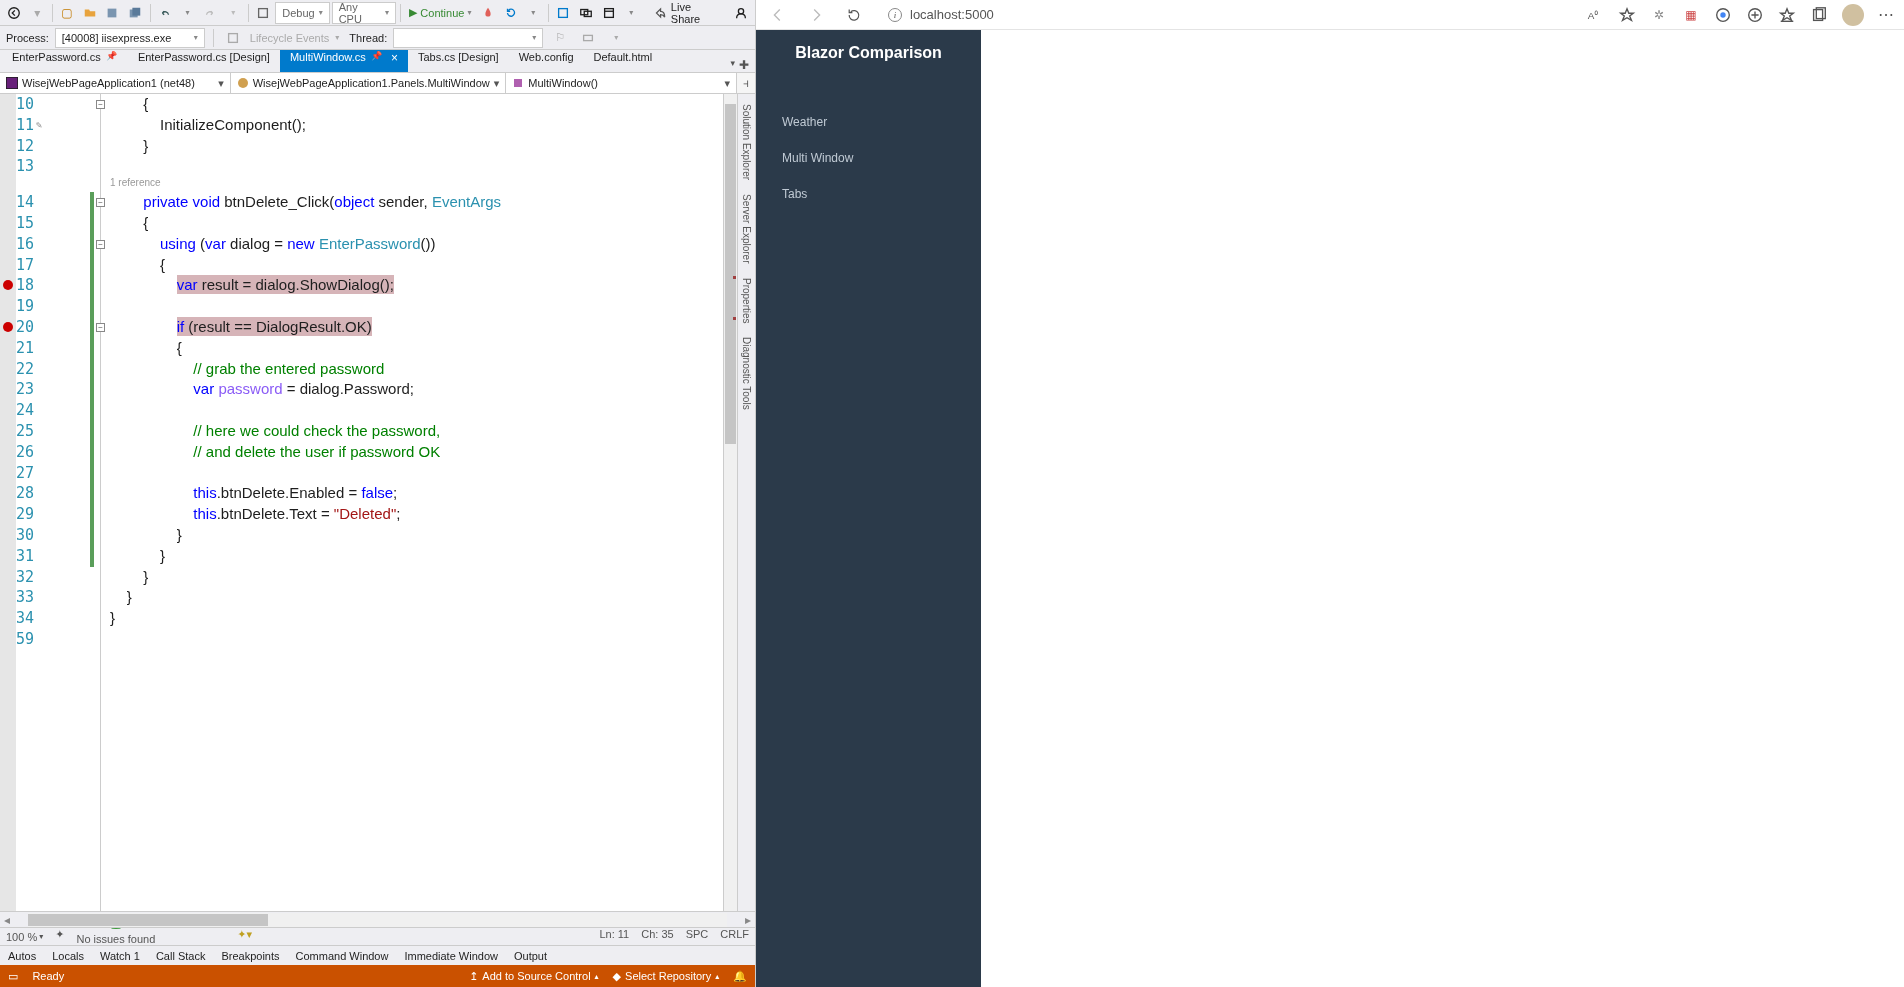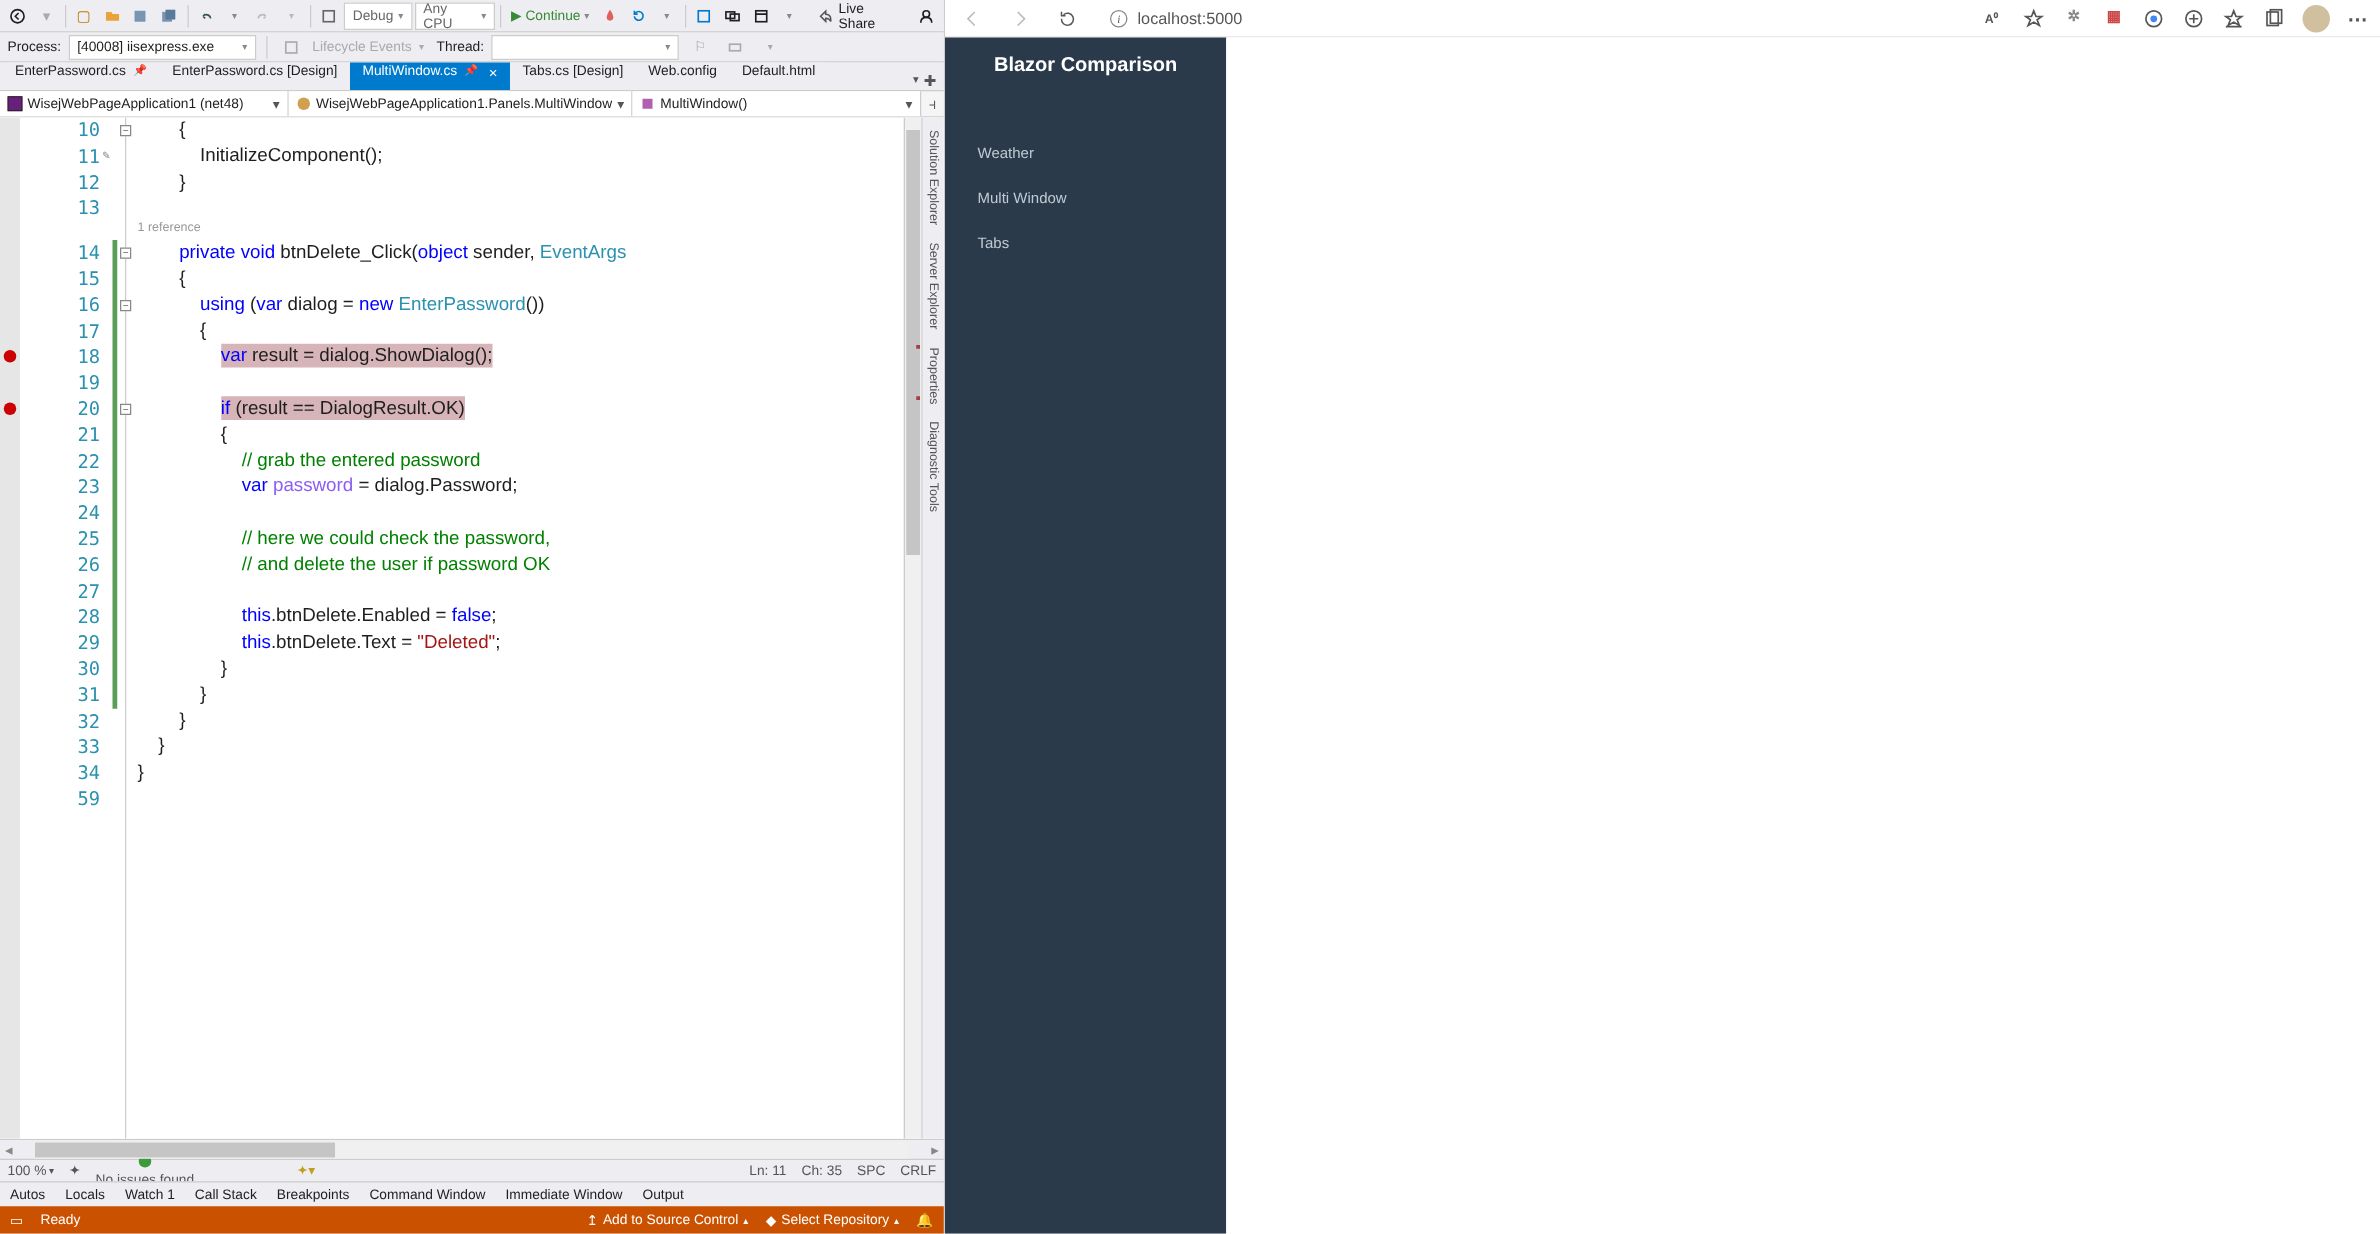--- a/index.html
+++ b/index.html
@@ -36,21 +36,21 @@
 .vs-navbar { display:flex; height:22px; background:#f5f5f5; border-top:1px solid #ccc; border-bottom:1px solid #ccc; }
 .nav-drop { flex:1; display:flex; align-items:center; gap:4px; padding:0 6px; font-size:11px; border-right:1px solid #ccc; background:#fff; }
 .nav-drop:last-child { border-right:none; }
 .nav-drop .chev { margin-left:auto; color:#555; }
 .nav-icon { width:12px; height:12px; display:inline-flex; }
 
 
 .vs-editor { flex:1; display:flex; background:#fff; position:relative; overflow:hidden; }
 .breakpoints { width:16px; background:#e6e6e6; position:relative; }
 .bp-dot { position:absolute; left:3px; width:10px; height:10px; background:#c00; border-radius:50%; }
-.gutter { width:74px; background:#fff; text-align:right; padding-right:10px; }
+.gutter { width:74px; background:#fff; text-align:left; padding-right:10px; }
 .ln { height:20.8px; font:15px Consolas,monospace; color:#2b91af; line-height:20.8px; }
 .ln.pencil::after { content:"✎"; font-size:10px; color:#888; position:absolute; margin-left:2px; }
 .fold { width:14px; background:#fff; position:relative; }
 .fold-line { position:absolute; left:6px; width:1px; background:#ccc; top:0; bottom:0; }
 .fold-box { position:absolute; left:2px; width:9px; height:9px; border:1px solid #888; background:#fff; font-size:8px; text-align:center; line-height:7px; color:#555; }
 .change-bar { width:4px; position:relative; }
 .cb { position:absolute; left:0; width:4px; background:#5a9e5a; }
 .code { flex:1; font:15px Consolas,monospace; line-height:20.8px; white-space:pre; position:relative; padding-left:2px; }
 .code-line { height:20.8px; }
 .kw { color:#0000ff; }
@@ -64,21 +64,21 @@
 .vtab { writing-mode:vertical-rl; font-size:10px; color:#555; padding:6px 2px; }
 
 
 .vscroll { width:14px; background:#f0f0f0; position:relative; border-left:1px solid #ccc; }
 .vscroll-thumb { position:absolute; left:1px; right:1px; background:#c5c5c5; }
 .hscroll-row { height:16px; background:#eeeef2; border-top:1px solid #ccc; display:flex; align-items:center; }
 .hscroll-track { flex:1; height:14px; background:#f0f0f0; margin:0 14px; position:relative; }
 .hscroll-thumb { position:absolute; left:0; width:240px; top:1px; bottom:1px; background:#c5c5c5; }
 
 
-.vs-infobar { height:18px; background:#eeeef2; border-top:1px solid #ccc; display:flex; align-items:center; padding:0 6px; font-size:11px; gap:12px; color:#555; }
+.vs-infobar { height:18px; background:#eeeef2; border-top:1px solid #ccc; display:flex; padding:0 6px; font-size:11px; gap:12px; color:#555; }
 .zoom { display:flex; align-items:center; gap:2px; }
 .issues { display:flex; align-items:center; gap:4px;flex-direction:column; }
 .issues .dot { width:10px; height:10px; border-radius:50%; background:#3c9a3c; display:inline-block; }
 .info-spacer { flex:1; }
 
 
 .vs-toolstabs { height:20px; background:#eeeef2; border-top:1px solid #ccc; display:flex; font-size:11px; }
 .tooltab { padding:0 8px; display:flex; align-items:center; color:#1e1e1e; }
 
 
@@ -88,21 +88,21 @@
 
 
 .browser { flex:1; display:flex; flex-direction:column; background:#fff; }
 .br-toolbar { height:30px; display:flex; align-items:center; padding:0 8px; gap:10px; border-bottom:1px solid #e4e4e4; }
 .br-btn { width:28px; height:28px; display:flex; align-items:center; justify-content:center; color:#555; border-radius:4px; }
 .br-btn.disabled { color:#bbb; }
 .addr { flex:0 0 300px; height:26px; display:flex; align-items:center; gap:8px; padding:0 10px; color:#555; font-size:13px; }
 .addr .info { width:14px; height:14px; border:1px solid #888; border-radius:50%; display:flex; align-items:center; justify-content:center; font-size:9px; font-style:italic; font-family:serif; }
 .br-spacer { flex:1; }
 .br-iconrow { display:flex; align-items:center; gap:14px; color:#555; }
-.br-ico { width:18px; height:18px; display:flex; justify-content:center;font-weight:bold; }
+.br-ico { width:18px; height:18px; display:flex; align-items:center; justify-content:center; }
 .avatar { width:22px; height:22px; border-radius:50%; background:#d0c0a0; }
 
 .br-page { flex:1; display:flex; }
 .side { flex:0 0 225px; background:#2b3a4a; color:#d0d7de; display:flex; flex-direction:column; }
 .side-title { height:46px; display:flex; align-items:center; justify-content:center; font-size:16px; font-weight:600; color:#fff; }
 .side-gap { height:28px; }
 .side-item { height:36px; display:flex; align-items:center; padding-left:26px; font-size:12px; color:#c0cad4; }
 .main { flex:1; background:#fff; }
 
 svg { stroke:currentColor; fill:none; stroke-width:1.5; }

